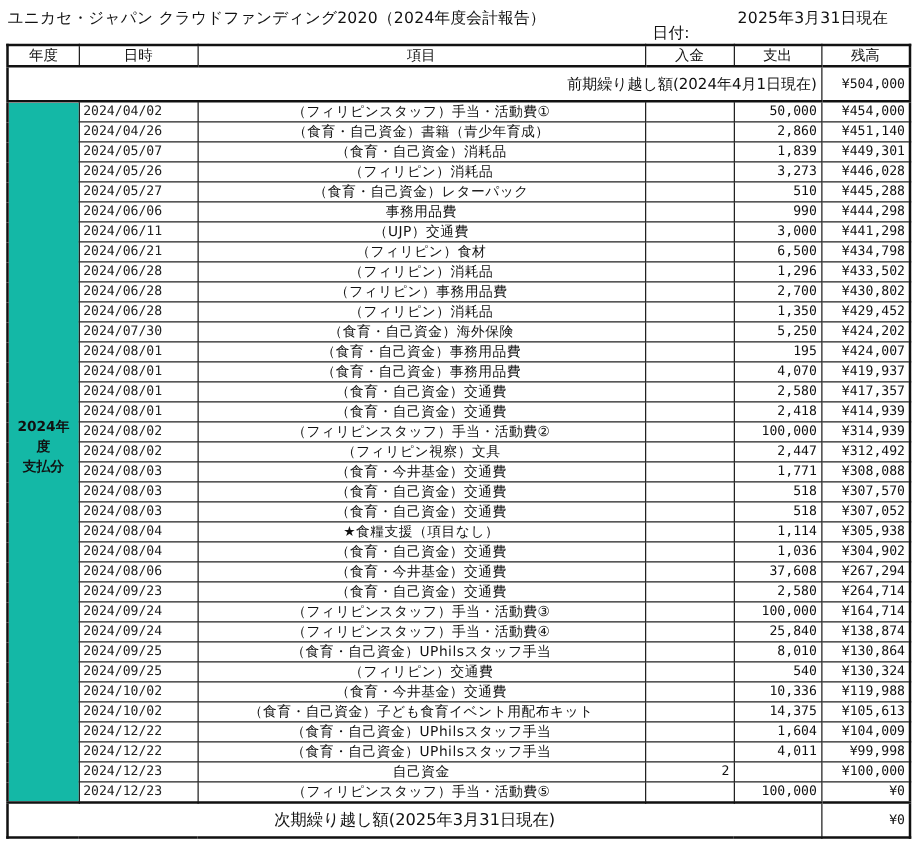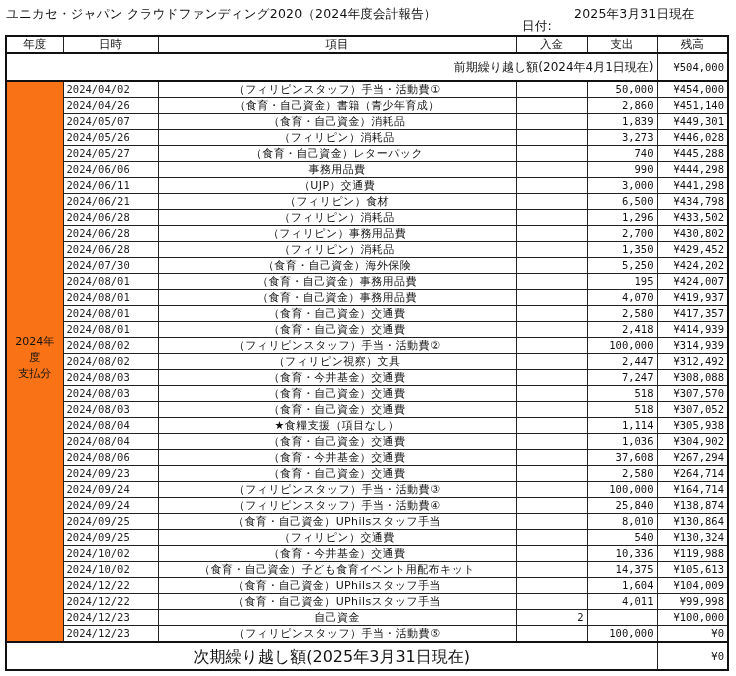--- a/index.html
+++ b/index.html
@@ -1,35 +1,35 @@
 <!DOCTYPE html>
 <html><head>
 <meta charset="utf-8">
 <style>
   html, body { margin:0; padding:0; background:#ffffff; }
   body { width:736px; height:676px; position:relative; overflow:hidden;
          font-family:"DejaVu Sans", "Liberation Sans", sans-serif; color:#111; }
   .hdr { position:absolute; top:6px; font-size:12.5px; white-space:nowrap; letter-spacing:0.2px; }
   .hdr-title { left:6px; }
   .hdr-date-label { left:522px;margin-top:12px; }
-  .hdr-date { left:574px; }
+  .hdr-date { left:590px; }
   table.ledger { position:absolute; left:5px; top:35px; width:722px;
                  border-collapse:collapse; table-layout:fixed; font-size:11px;border-radius:28px; }
   table.ledger td, table.ledger th { border:1px solid #222; padding:0 3px; height:15px; line-height:15px;
                  white-space:nowrap; overflow:hidden; font-weight:normal; }
   table.ledger { border:2px solid #111; }
   th { text-align:center; font-size:11.5px; border-bottom:2px solid #111 !important; }
   .c-date { font-family:"DejaVu Sans Mono", "Liberation Mono", monospace; font-size:10.5px; color:#222; }
   .c-item { text-align:center; letter-spacing:0.4px; }
   .c-num { text-align:right; font-family:"DejaVu Sans Mono", "Liberation Mono", monospace; font-size:10.5px; }
   .year-cell { background:#e2efda; text-align:center; vertical-align:middle; line-height:16px !important; font-size:11px; white-space:normal !important; }
   tr.carry td { height:26px; border-bottom:2px solid #111; }
   tr.carry td.label { text-align:right; font-size:12px; }
   tr.footer td { height:26px; border-top:2px solid #111; }
-  tr.footer td.label { text-align:center; font-size:16px; }
+  tr.footer td.label { text-align:center; font-size:13px; }
 </style>
 </head>
 <body>
 
 <div class="hdr hdr-title">ユニカセ・ジャパン クラウドファンディング2020（2024年度会計報告）</div>
 <div class="hdr hdr-date-label">日付:</div>
 <div class="hdr hdr-date">2025年3月31日現在</div>
 
 <table class="ledger">
   <colgroup>
@@ -49,21 +49,21 @@
       <th>支出</th>
       <th>残高</th>
     </tr>
   </thead>
   <tbody id="ledger-body">
     <tr class="carry">
       <td colspan="5" class="label">前期繰り越し額(2024年4月1日現在)</td>
       <td class="c-num">¥504,000</td>
     </tr>
   <tr>
-        <td class="year-cell" rowspan="35" style="background: #f97316; vertical-align: top; padding-top: 252px;">
+        <td class="year-cell" rowspan="35" style="background: #14b8a6; vertical-align: top; padding-top: 252px; font-weight: bold;">
           <div>2024年度</div>
           <div>支払分</div>
         </td>
         <td class="c-date">2024/04/02</td>
         <td class="c-item">（フィリピンスタッフ）手当・活動費①</td>
         <td class="c-num"></td>
         <td class="c-num">50,000</td>
         <td class="c-num">¥454,000</td>
       </tr>
       <tr>
@@ -84,21 +84,21 @@
         <td class="c-date">2024/05/26</td>
         <td class="c-item">（フィリピン）消耗品</td>
         <td class="c-num"></td>
         <td class="c-num">3,273</td>
         <td class="c-num">¥446,028</td>
       </tr>
       <tr>
         <td class="c-date">2024/05/27</td>
         <td class="c-item">（食育・自己資金）レターパック</td>
         <td class="c-num"></td>
-        <td class="c-num">740</td>
+        <td class="c-num">510</td>
         <td class="c-num">¥445,288</td>
       </tr>
       <tr>
         <td class="c-date">2024/06/06</td>
         <td class="c-item">事務用品費</td>
         <td class="c-num"></td>
         <td class="c-num">990</td>
         <td class="c-num">¥444,298</td>
       </tr>
       <tr>
@@ -182,21 +182,21 @@
         <td class="c-date">2024/08/02</td>
         <td class="c-item">（フィリピン視察）文具</td>
         <td class="c-num"></td>
         <td class="c-num">2,447</td>
         <td class="c-num">¥312,492</td>
       </tr>
       <tr>
         <td class="c-date">2024/08/03</td>
         <td class="c-item">（食育・今井基金）交通費</td>
         <td class="c-num"></td>
-        <td class="c-num">7,247</td>
+        <td class="c-num">1,771</td>
         <td class="c-num">¥308,088</td>
       </tr>
       <tr>
         <td class="c-date">2024/08/03</td>
         <td class="c-item">（食育・自己資金）交通費</td>
         <td class="c-num"></td>
         <td class="c-num">518</td>
         <td class="c-num">¥307,570</td>
       </tr>
       <tr>

